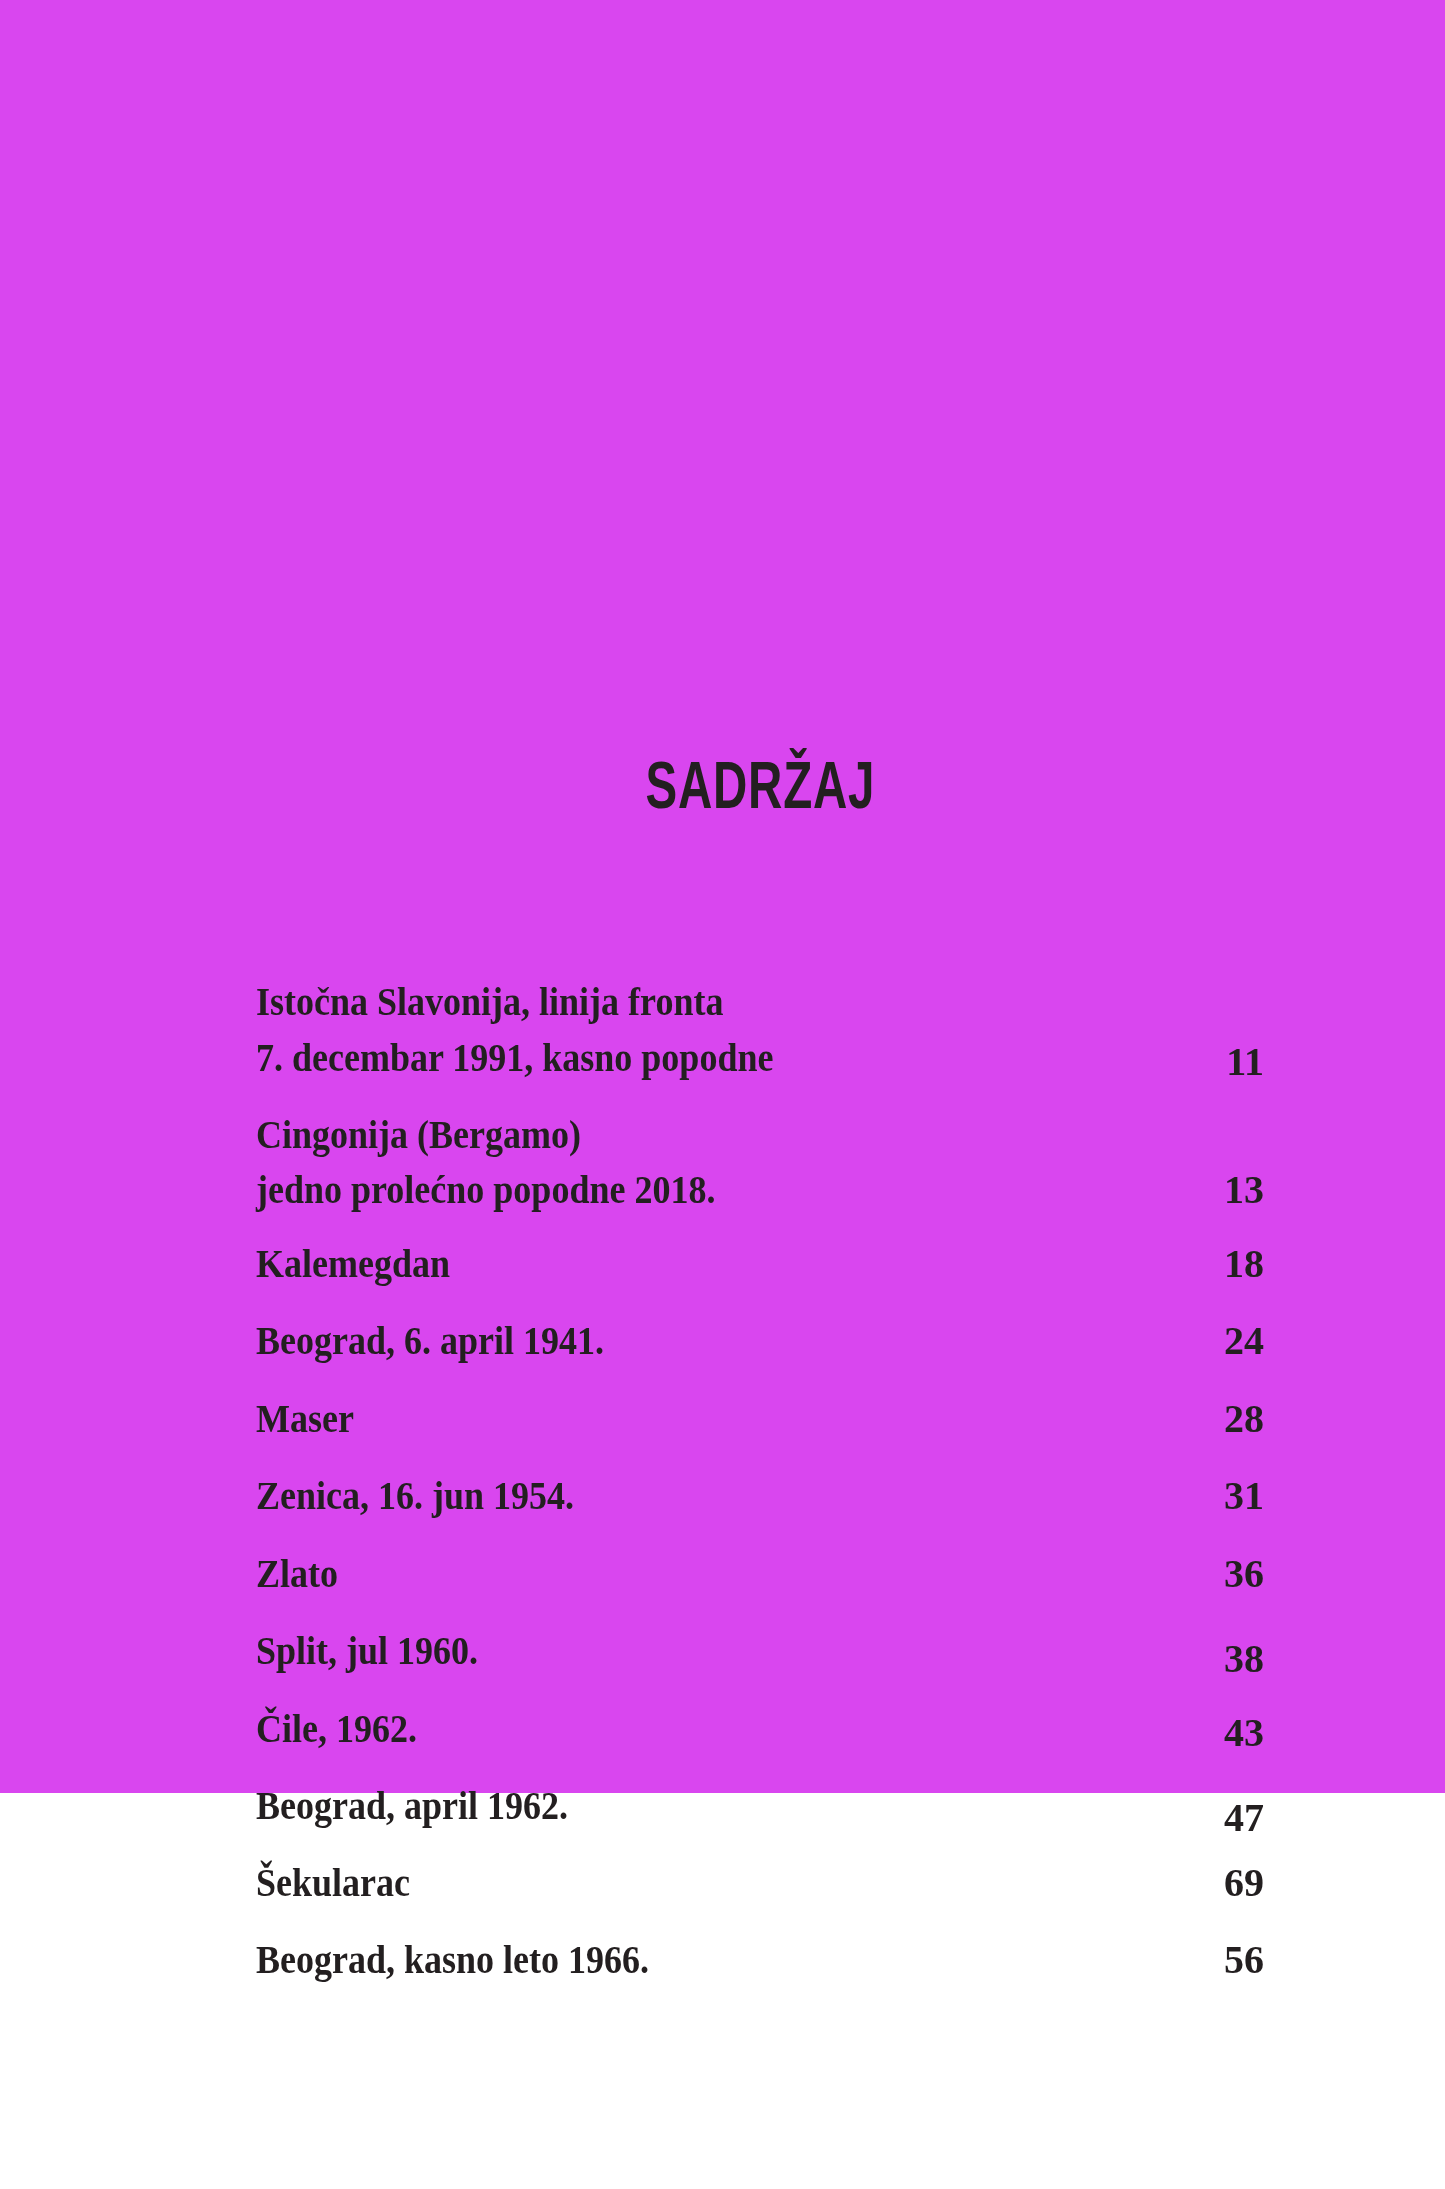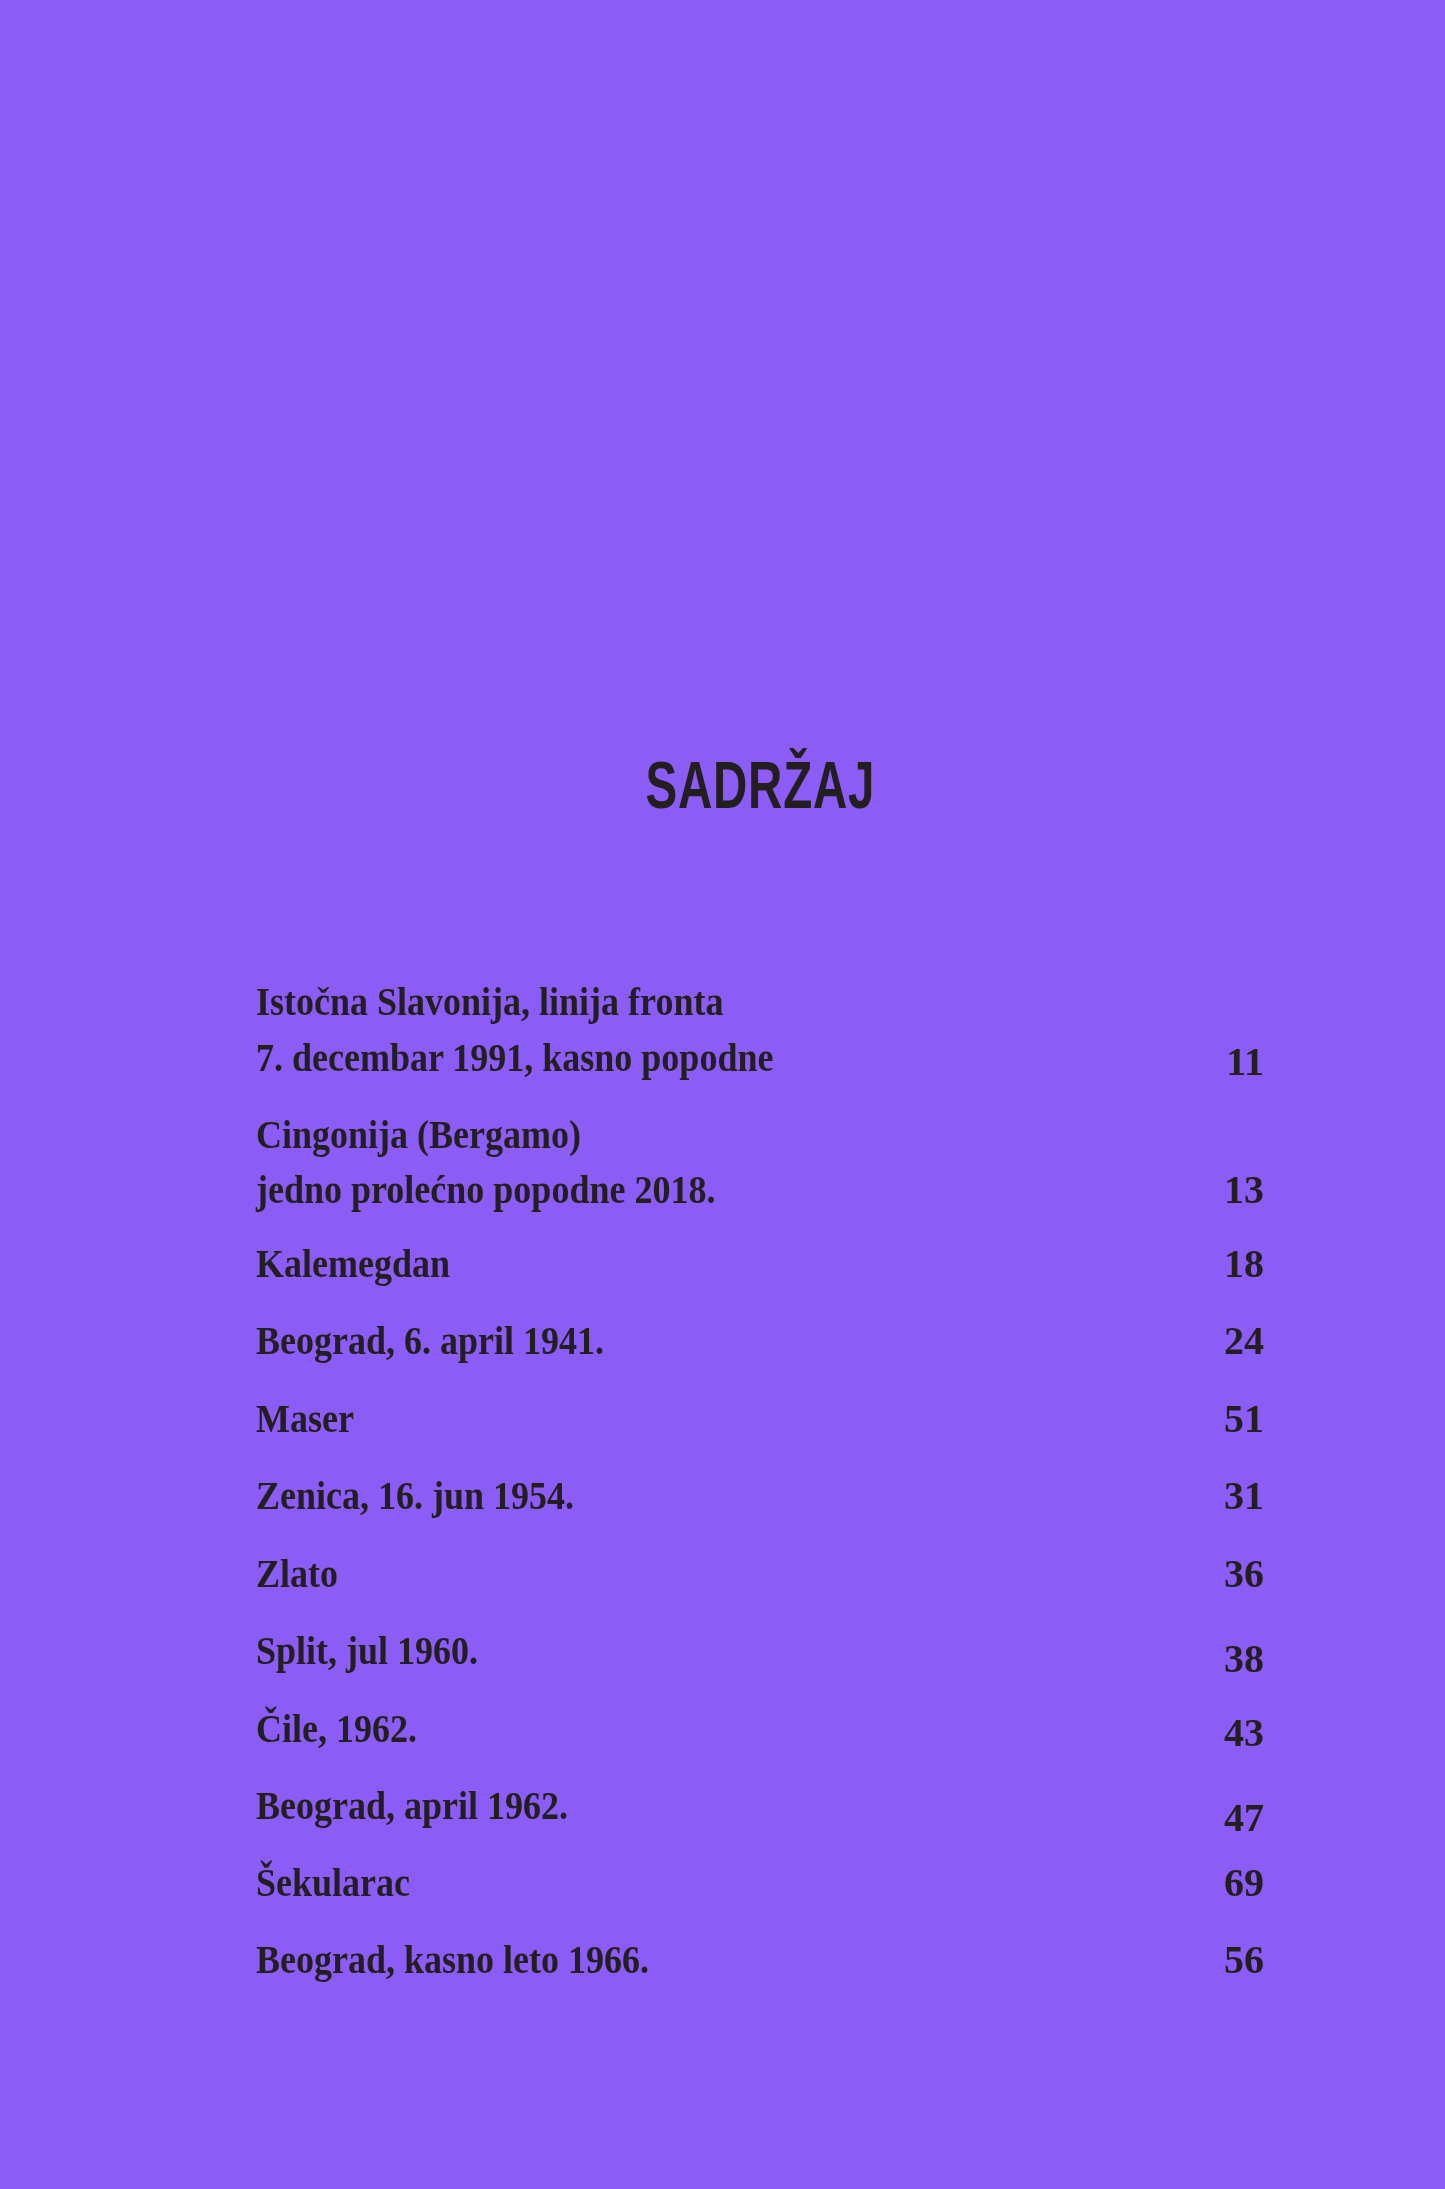--- a/index.html
+++ b/index.html
@@ -11,22 +11,22 @@
     width: 1445px;
     height: 2189px;
     position: relative;
     overflow: hidden;
     color: #231f20;
   }
   .page {
     position: absolute;
     left: 0; top: 0;
     width: 1445px;
-    height: 2189px;
-    background: #8b5cf6;
+    height: 1793px;
+    background: #d946ef;
   }
   .title {
     position: absolute;
     left: 256px;
     width: 1008px;
     top: 706px;
     height: 70px;
     text-align: center;
     font-family: "Liberation Sans", sans-serif;
     font-weight: bold;
@@ -99,21 +99,21 @@
       <div class="page-num" style="top:0px;">18</div>
     </div>
 
     <div class="entry" style="top:1321px;">
       <div class="line" style="top:0px;">Beograd, 6. april 1941.</div>
       <div class="page-num" style="top:0px;margin-left:28px;">24</div>
     </div>
 
     <div class="entry" style="top:1399px;">
       <div class="line" style="top:0px;">Maser</div>
-      <div class="page-num" style="top:0px;">51</div>
+      <div class="page-num" style="top:0px;">28</div>
     </div>
 
     <div class="entry" style="top:1476px;">
       <div class="line" style="top:0px;">Zenica, 16. jun 1954.</div>
       <div class="page-num" style="top:0px;">31</div>
     </div>
 
     <div class="entry" style="top:1554px;">
       <div class="line" style="top:0px;">Zlato</div>
       <div class="page-num" style="top:0px;">36</div>

